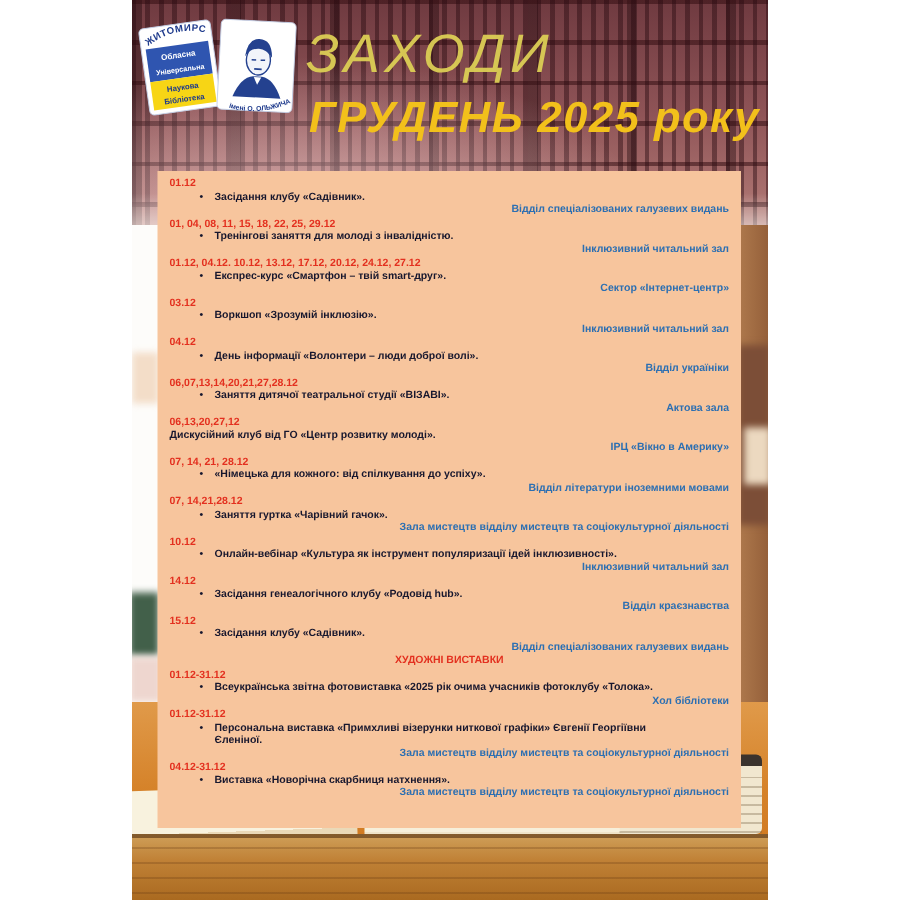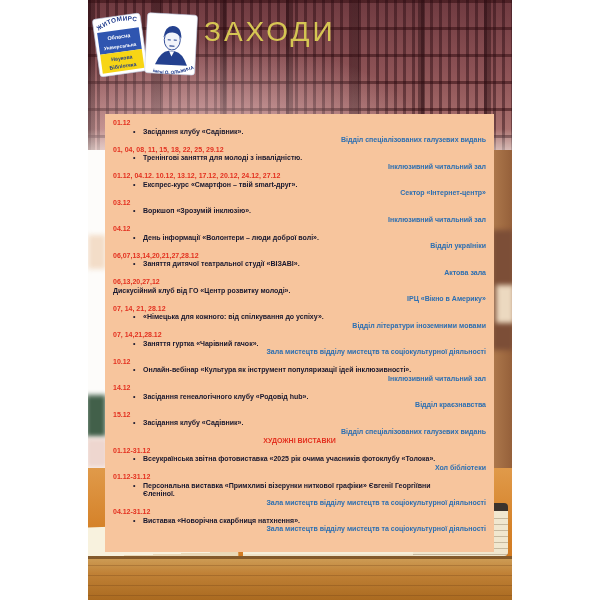--- a/index.html
+++ b/index.html
@@ -49,22 +49,22 @@
   .table{position:absolute;left:0;bottom:0;width:100%;height:44px;
     background:
       linear-gradient(180deg, rgba(70,35,8,.55) 0 3px, rgba(0,0,0,0) 3px),
       repeating-linear-gradient(180deg, rgba(0,0,0,0) 0 9px, rgba(96,52,16,.25) 9px 10px),
       linear-gradient(180deg,#cfa05a 0,#c08136 40%,#aa6a20 100%);}
 
   
   .logo{position:absolute;left:2px;top:3px;width:114px;height:84px;}
 
   
-  .title{position:absolute;left:116px;top:18px;font-size:28px;line-height:1;
-    letter-spacing:3px;font-weight:500;color:rgba(219,204,84,.96);}
+  .title{position:absolute;left:116px;top:18px;font-size:36px;line-height:1;
+    letter-spacing:3px;font-weight:500;color:rgba(219,204,84,.96);font-style:italic;}
   .subtitle{position:absolute;left:118px;top:65px;font-size:29px;line-height:1;
     font-weight:700;font-style:italic;color:#f2c01b;letter-spacing:1px;}
 
   
   .panel{position:absolute;left:17px;top:114px;width:389px;height:438px;
     background:#f7c59d;box-sizing:border-box;padding:4px 8px 0 8px;
     color:#17172e;font-size:7px;font-weight:700;line-height:8.5px;}
   .event-dates{color:#e3301f;margin-top:1px;}
   .event-text{position:relative;padding-left:30px;max-width:340px;box-sizing:border-box;}
   .event-text.bullet::before{content:"•";position:absolute;left:20px;top:0;}
@@ -124,20 +124,21 @@
           <path d="M79.5,48.5 l2.5,5 2.5,-5 Z" fill="#ffffff"></path>
         </g>
         <text font-size="4.6" font-weight="bold" fill="#1e3a8c">
           <textPath href="#arcR" startOffset="6">імені О. ОЛЬЖИЧА</textPath>
         </text>
       </g>
     </svg>
   </div>
 
   <div class="title">ЗАХОДИ</div>
+  <div class="subtitle">ГРУДЕНЬ 2025 року</div>
 
   <div class="panel">
     <div id="events-list">
         <div class="event">
           <div class="event-dates">01.12</div>
           <div class="event-text bullet">Засідання клубу «Садівник».</div>
           <div class="event-loc">Відділ спеціалізованих галузевих видань</div>
         </div>
         <div class="event">
           <div class="event-dates">01, 04, 08, 11, 15, 18, 22, 25, 29.12</div>

